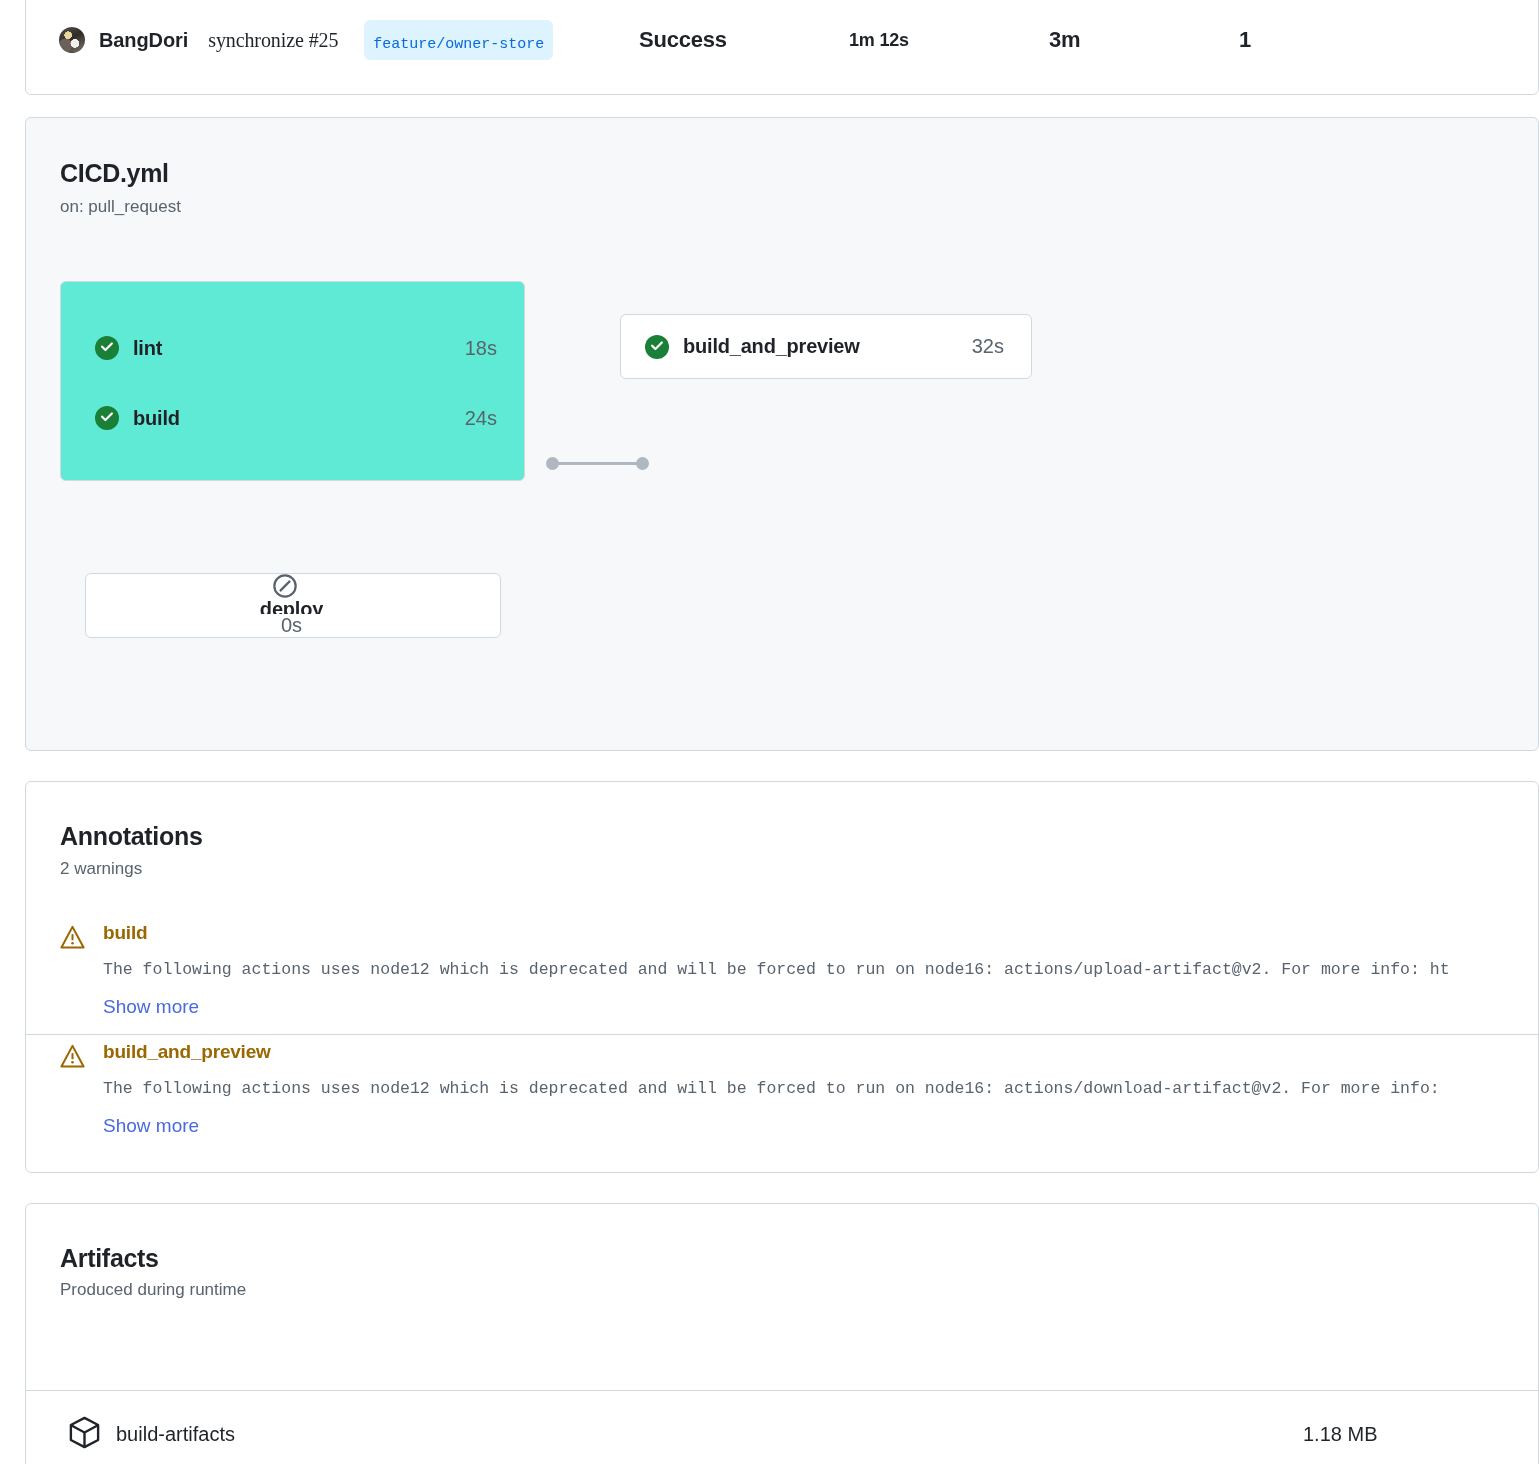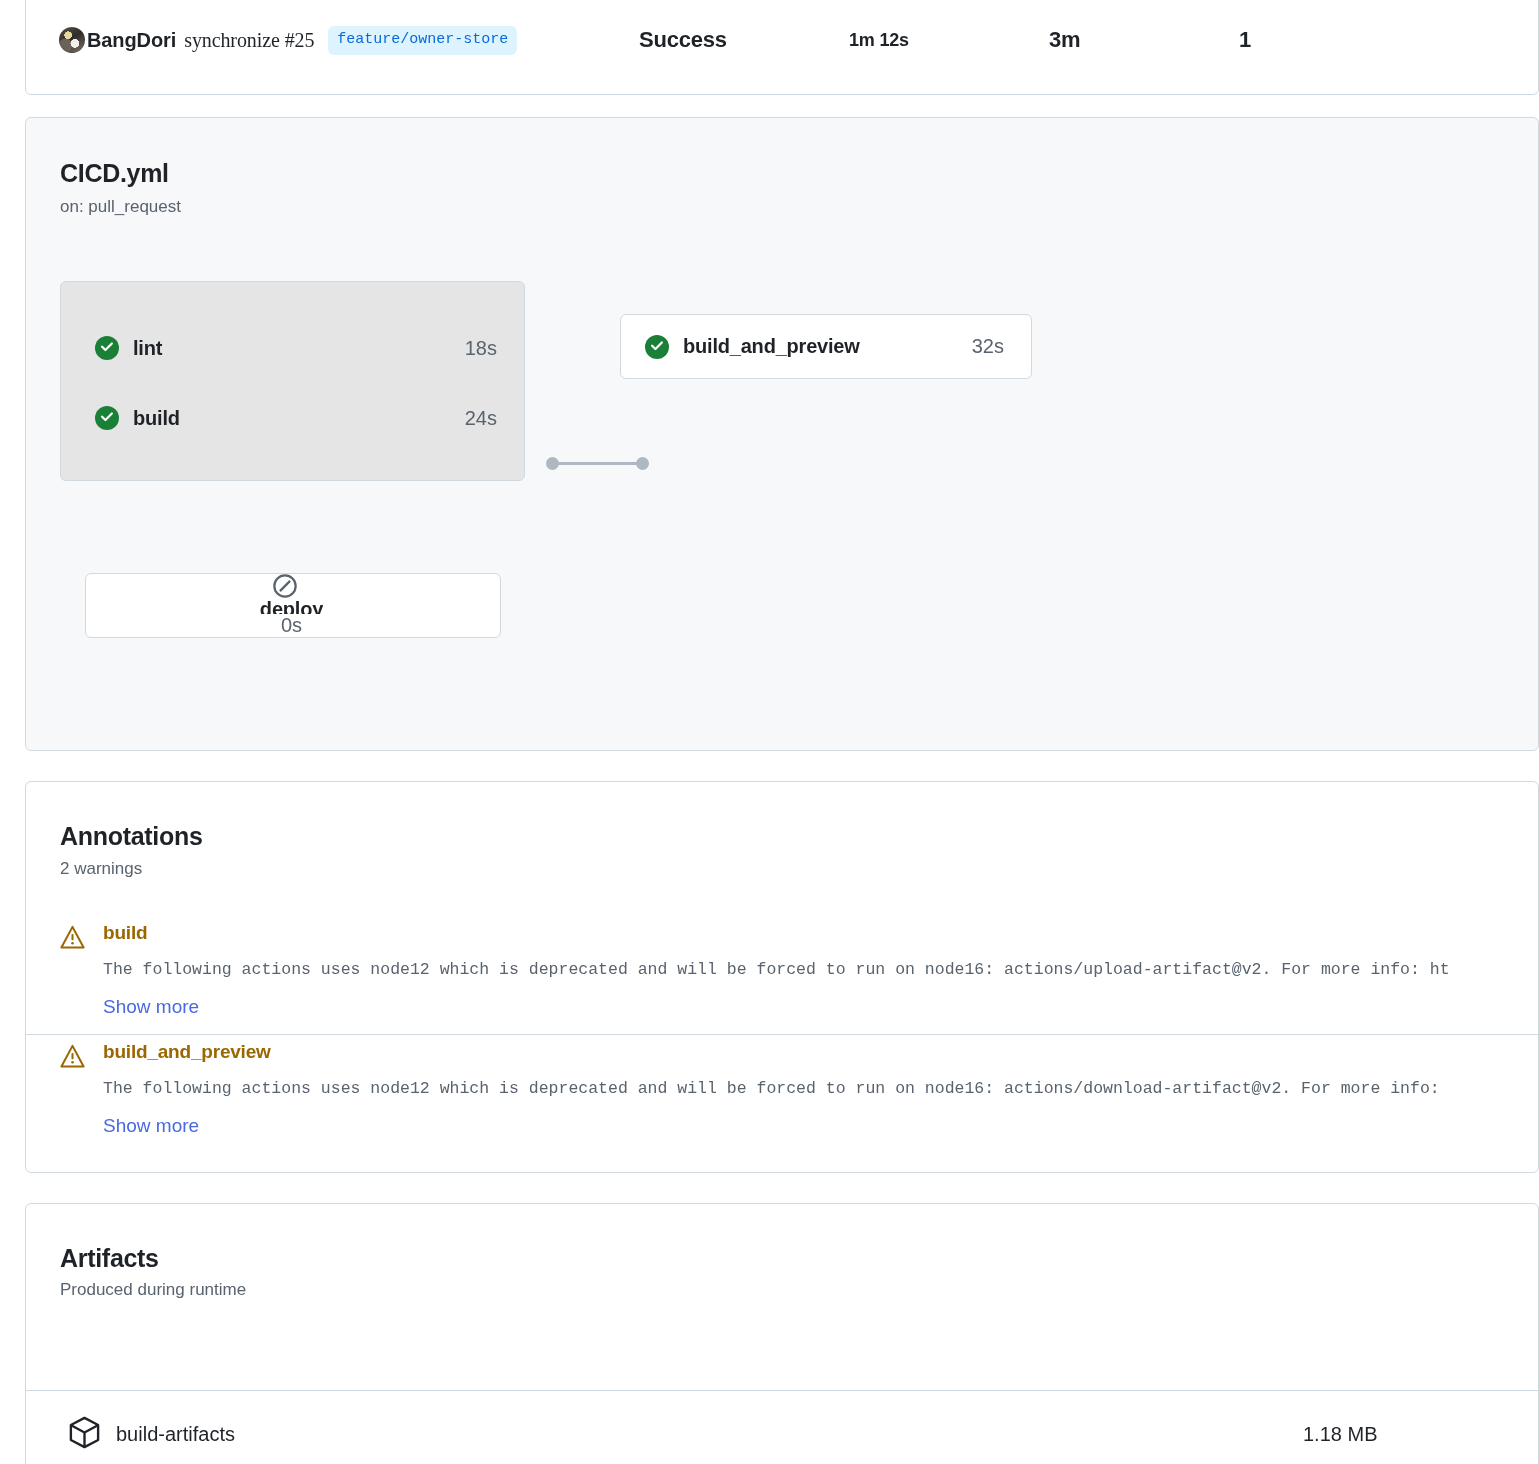--- a/index.html
+++ b/index.html
@@ -40,21 +40,21 @@
     width: 1514px;
     height: 80px;
     display: flex;
     align-items: center;
     box-sizing: border-box;
     padding-left: 34px;
   }
   .actor-cell {
     display: flex;
     align-items: center;
-    gap: 2px;
+    gap: 14px;
     width: 580px;
     flex: none;
   }
   .avatar {
     width: 26px;
     height: 26px;
     border-radius: 50%;
     flex: none;
     background:
       radial-gradient(circle at 34% 30%, #e8d79a 0 16%, rgba(232,215,154,0) 17%),
@@ -78,21 +78,21 @@
     letter-spacing: -0.1px;
     font-family: Liberation Serif, serif;
   }
   .branch-chip {
     margin-left: 12px;
     background: #ddf4ff;
     color: #0969da;
     font-family: "Liberation Mono", monospace;
     font-size: 15px;
     line-height: 1;
-    padding: 6px 9px 8px 9px;
+    padding: 17px 9px 8px 9px;
     border-radius: 6px;
     white-space: nowrap;
   }
   .status-cell {
     width: 210px;
     flex: none;
     font-size: 22px;
     font-weight: 700;
     color: #1f2328;
     letter-spacing: -0.2px;
@@ -159,21 +159,21 @@
     height: 634px;
   }
 
   
   .job-group {
     position: absolute;
     left: 34px;
     top: 163px;
     width: 465px;
     height: 200px;
-    background: #e5e5e5;
+    background: #5eead4;
     border: 1px solid #d1d9e0;
     border-radius: 6px;
     box-sizing: border-box;
   }
   .job-row {
     position: absolute;
     left: 0;
     width: 100%;
     height: 48px;
     display: flex;

